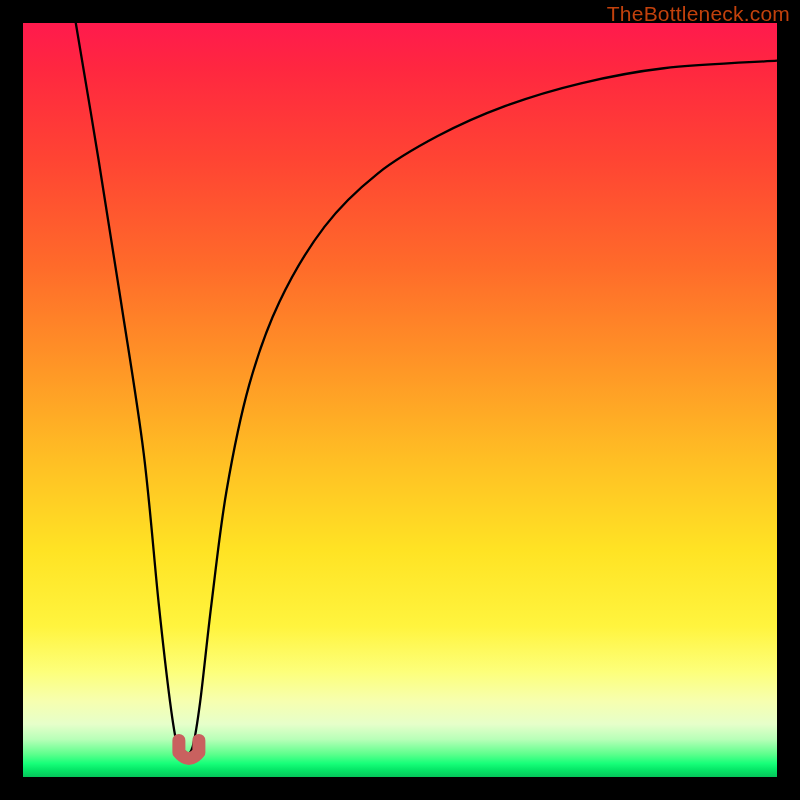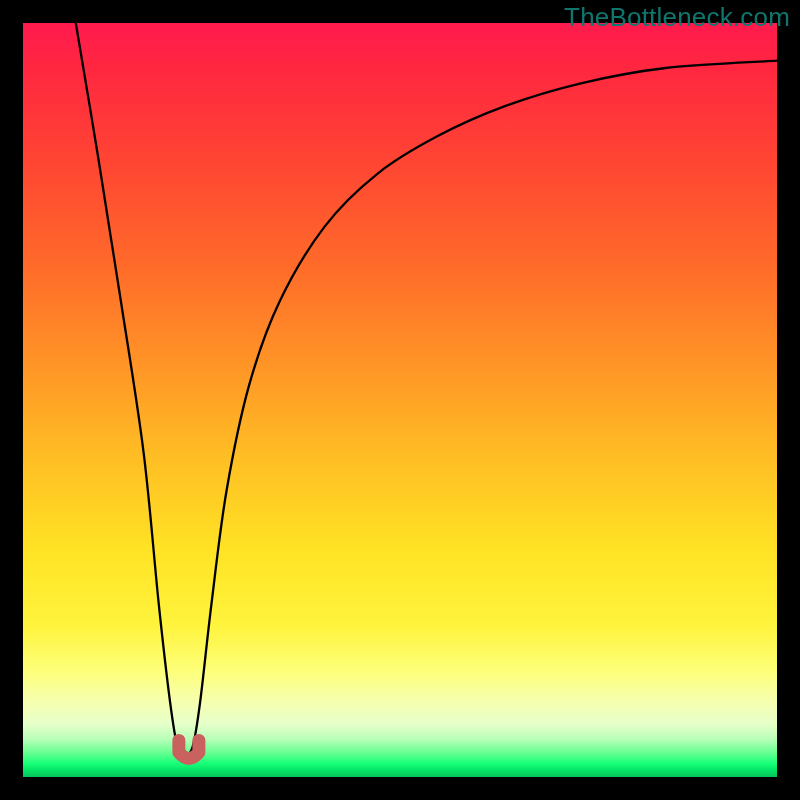--- a/index.html
+++ b/index.html
@@ -42,22 +42,22 @@
       #5cff8c 97%,
       #17ff79 98.2%,
       #06e868 99%,
       #05c55a 100%
     );
   }
   .watermark {
     position: absolute;
     top: 2px;
     right: 10px;
-    color: #0f766e;
-    font-size: 26px;
+    color: #c2410c;
+    font-size: 21px;
     letter-spacing: 0.2px;
     font-weight: 500;
     user-select: none;
   }
   svg.curve {
     position: absolute;
     left: 0; top: 0;
     width: 754px;
     height: 754px;
     overflow: visible;

